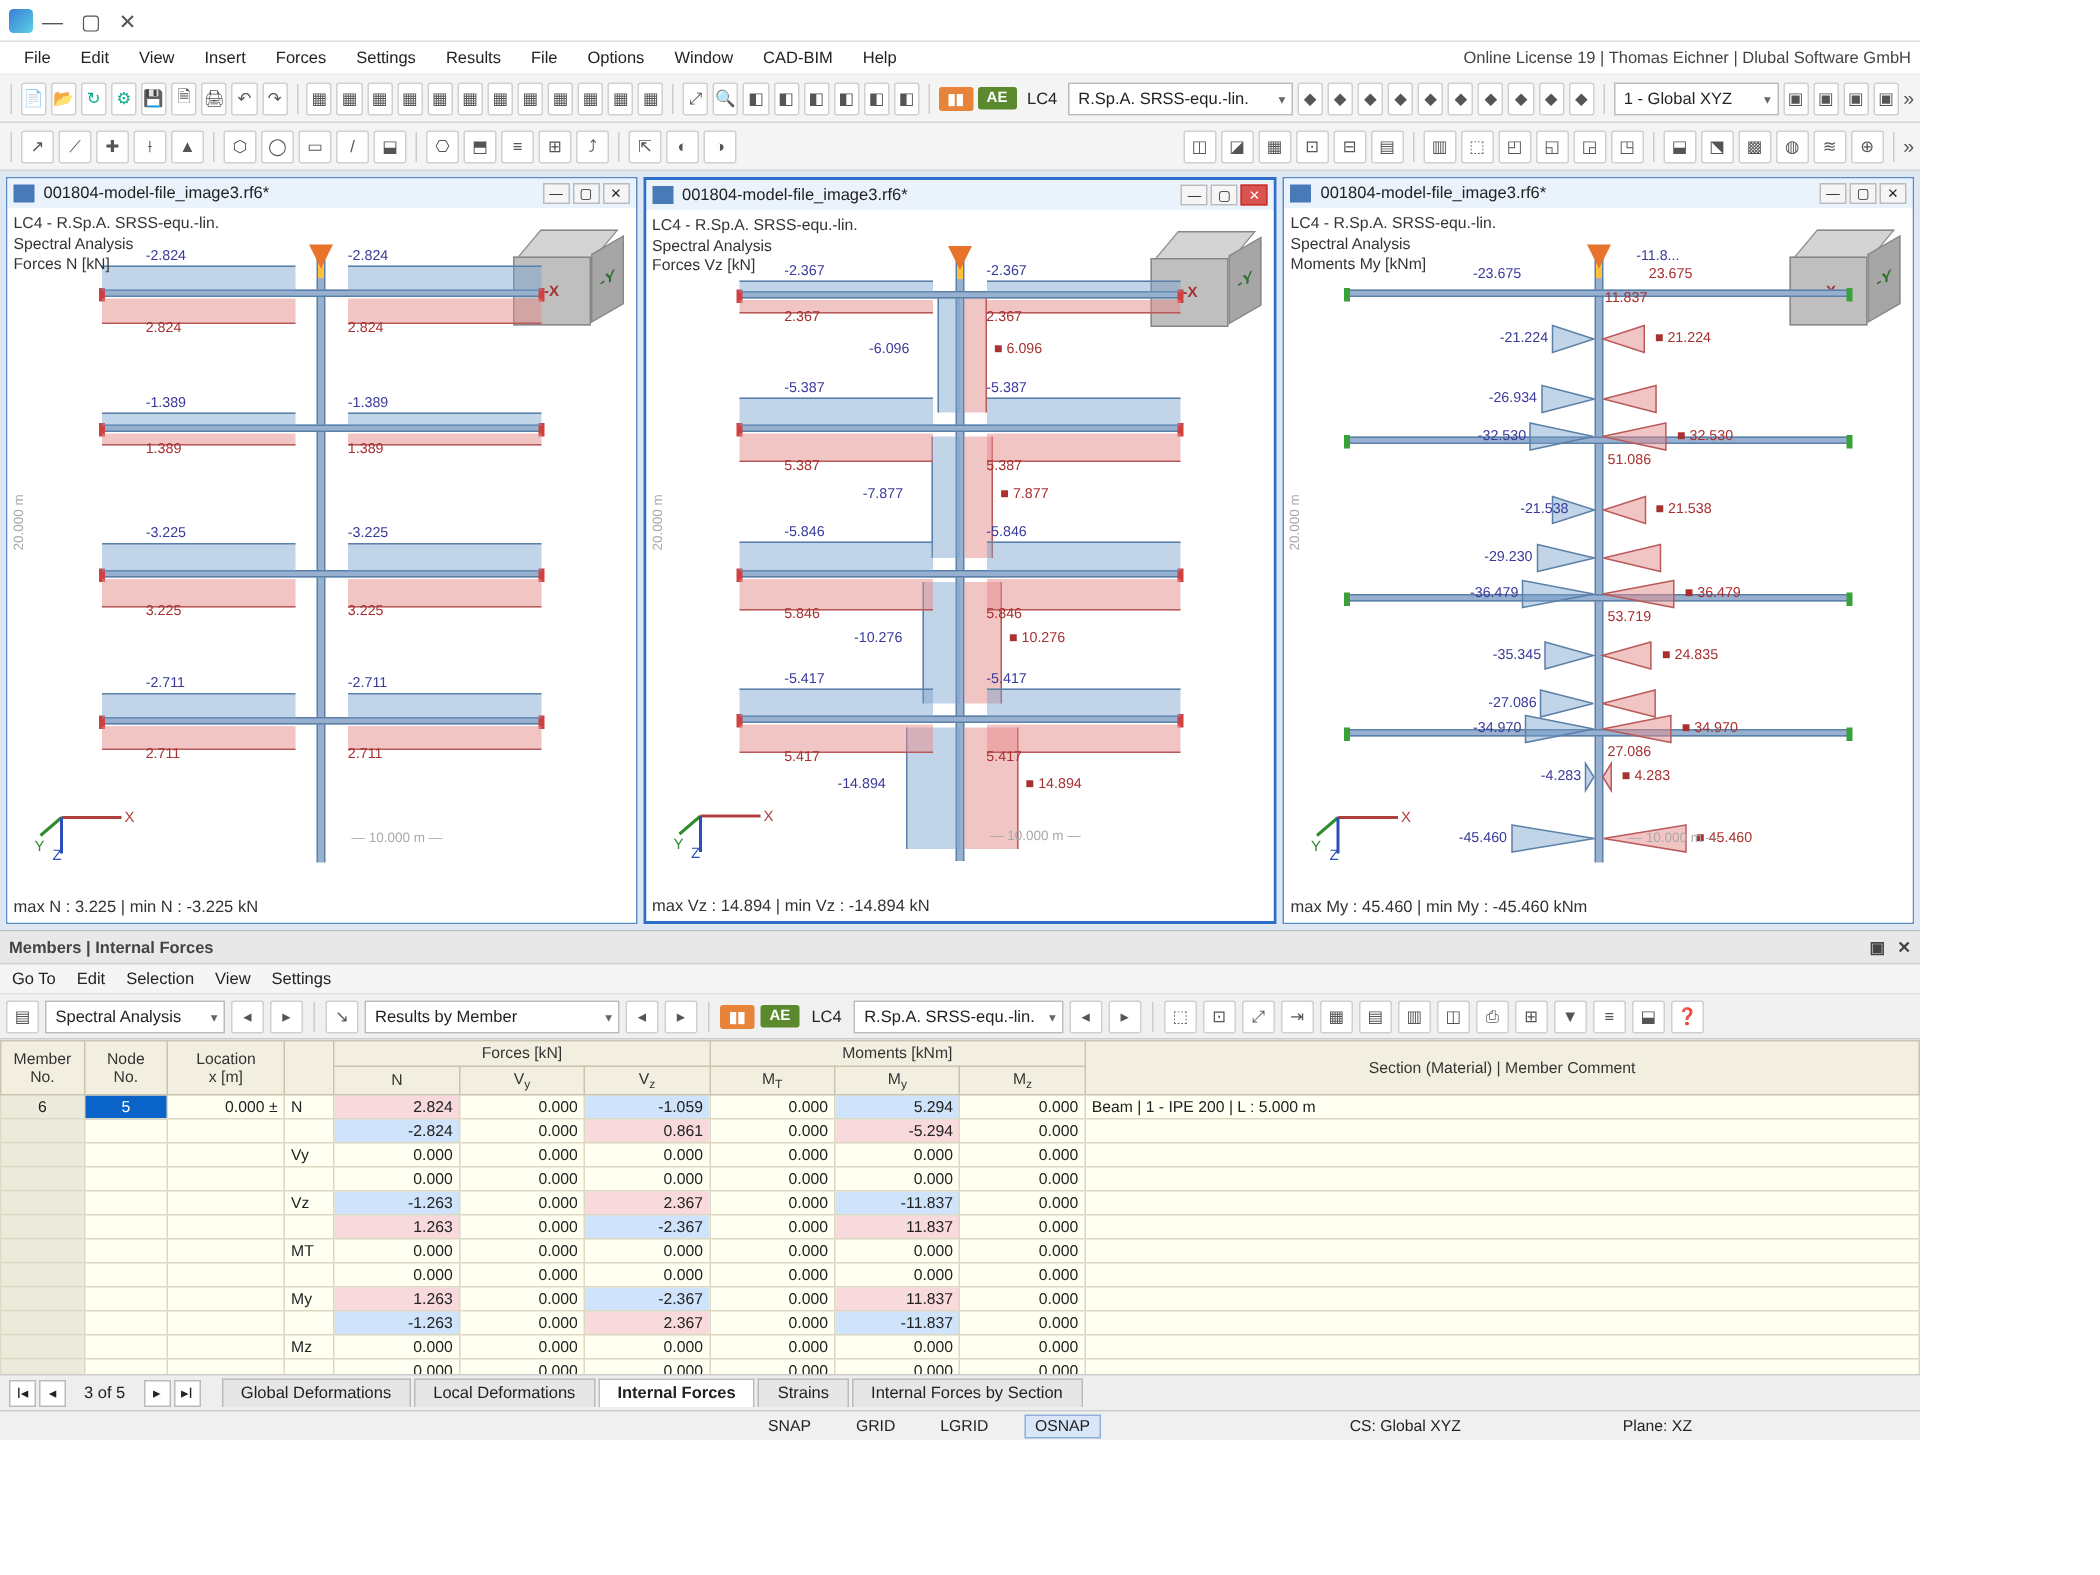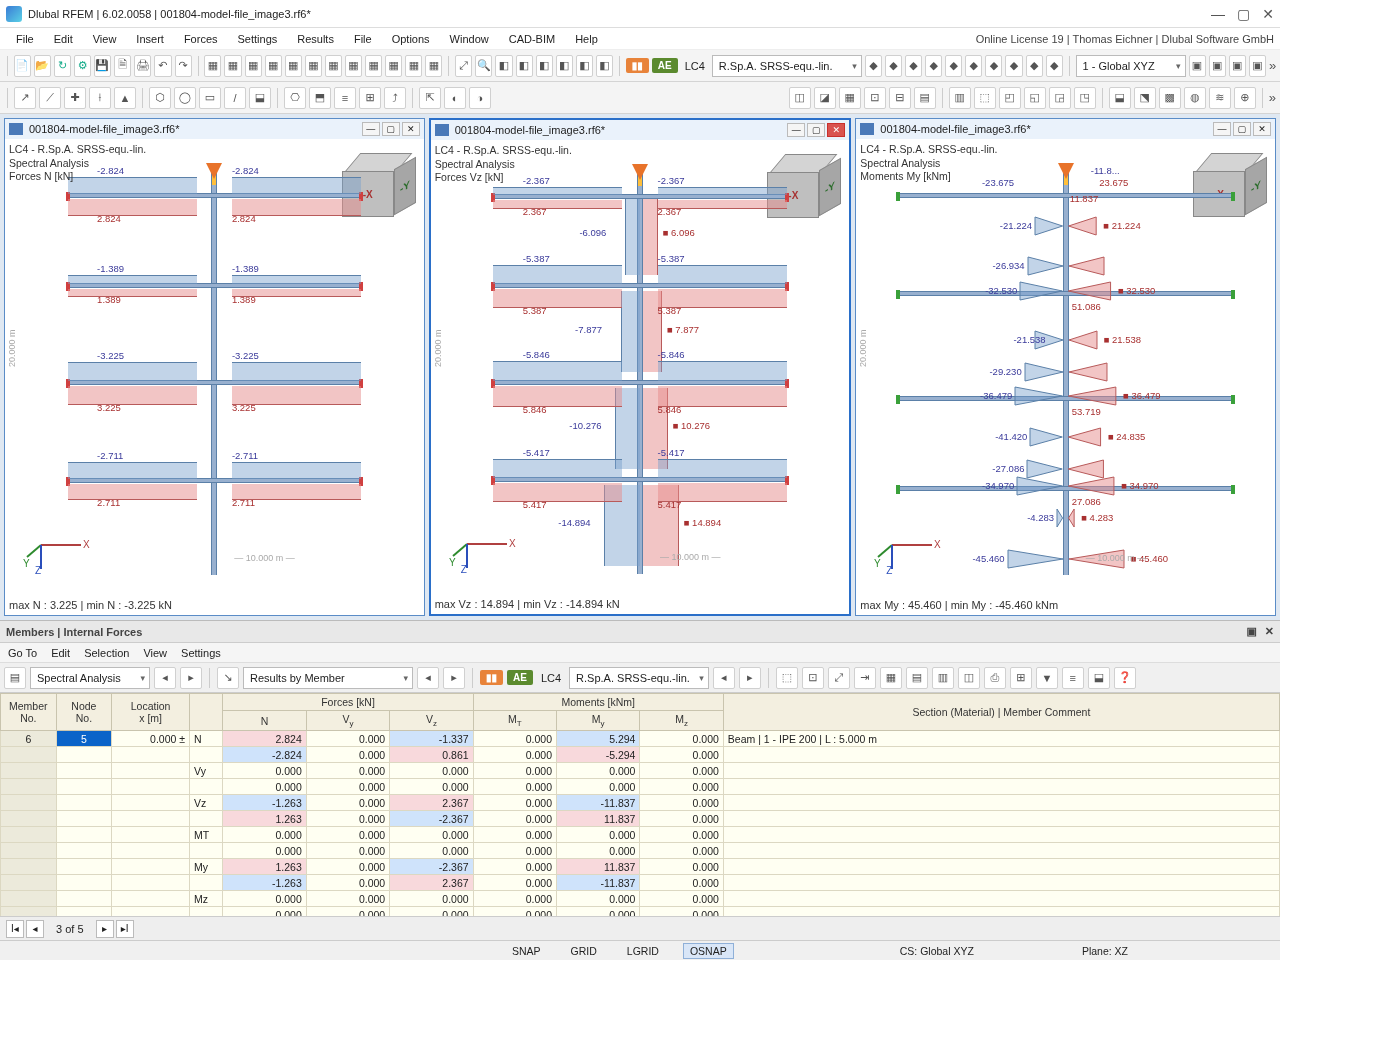--- a/index.html
+++ b/index.html
@@ -76,21 +76,20 @@
   .statusbar{height:20px;background:#f0f0f0;border-top:1px solid #ccc;display:flex;align-items:center;font-size:10.5px;padding:0 8px;gap:18px;}
   .statusbar .sitem{padding:1px 6px;}
   .statusbar .sitem.active{background:#d9e6f7;border:1px solid #8fb0d8;}
   .sub{font-size:8px;vertical-align:sub;}
 </style>
 </head>
 <body>
 
 <div class="titlebar">
   <div class="appicon"></div>
-  <div class="title">Dlubal RFEM | 6.02.0058 | 001804-model-file_image3.rf6*</div>
   <div class="winbtns">
     <span>—</span>
     <span>▢</span>
     <span>✕</span>
   </div>
 </div>
 
 <div class="menubar">
   <span class="mitem">File</span>
     <span class="mitem">Edit</span>
@@ -494,21 +493,21 @@
       </svg>
       <span class="vlabel vneg" style="right:53.4227px;top:-6px">-36.479</span>
       <span class="vlabel vpos" style="left:57.4227px;top:-6px">■ 36.479</span>
       <span class="vlabel vpos" style="left:6px;top:10px">53.719</span>
      </div>
           <div style="position:absolute;left:50%;top:66%;">
       <svg width="70.571" height="26" style="position:absolute;left:-35.2855px;top:-13px;overflow:visible">
         <polygon points="0,4 32.2855,13 0,22" fill="rgba(120,160,205,0.45)" stroke="#5b80a8"></polygon>
         <polygon points="70.571,4 38.2855,13 70.571,22" fill="rgba(230,140,140,0.5)" stroke="#b85a5a"></polygon>
       </svg>
-      <span class="vlabel vneg" style="right:38.2855px;top:-6px">-41.420</span>
+      <span class="vlabel vneg" style="right:38.2855px;top:-6px">-35.345</span>
       <span class="vlabel vpos" style="left:42.2855px;top:-6px">■ 24.835</span>
 
      </div>
           <div style="position:absolute;left:50%;top:74%;">
       <svg width="76.4236" height="26" style="position:absolute;left:-38.2118px;top:-13px;overflow:visible">
         <polygon points="0,4 35.2118,13 0,22" fill="rgba(120,160,205,0.45)" stroke="#5b80a8"></polygon>
         <polygon points="76.4236,4 41.2118,13 76.4236,22" fill="rgba(230,140,140,0.5)" stroke="#b85a5a"></polygon>
       </svg>
       <span class="vlabel vneg" style="right:41.2118px;top:-6px">-27.086</span>
 
@@ -640,21 +639,21 @@
         </tr>
       </thead>
       <tbody id="tbody">
           <tr>
      <td class="c" style="background:#eceadb">6</td>
               <td class="c selrow">5</td>
               <td>0.000 ±</td>
      <td class="l">N</td>
      <td class="hl-pink">2.824</td>
      <td>0.000</td>
-     <td class="hl-blue">-1.337</td>
+     <td class="hl-blue">-1.059</td>
      <td>0.000</td>
      <td class="hl-blue">5.294</td>
      <td>0.000</td>
      <td class="l">Beam | 1 - IPE 200 | L : 5.000 m</td>
     </tr>
           <tr>
      <td style="background:#eceadb"></td>
             <td></td>
             <td></td>
      <td class="l"></td>
@@ -799,20 +798,27 @@
         </tbody>
     </table>
   </div>
   <div class="tabs2">
     <div class="nav">I◂</div>
     <div class="nav">◂</div>
     <div class="pg">3 of 5</div>
     <div class="nav">▸</div>
     <div class="nav">▸I</div>
     <div style="width:10px"></div>
+    <div id="rtabs" style="display:flex;gap:2px">
+        <div class="tab ">Global Deformations</div>
+        <div class="tab ">Local Deformations</div>
+        <div class="tab active">Internal Forces</div>
+        <div class="tab ">Strains</div>
+        <div class="tab ">Internal Forces by Section</div>
+      </div>
   </div>
 </div>
 
 <div class="statusbar">
   <span style="flex:0 0 480px"></span>
   <span class="sitem">SNAP</span>
   <span class="sitem">GRID</span>
   <span class="sitem">LGRID</span>
   <span class="sitem active">OSNAP</span>
   <span style="flex:1"></span>

